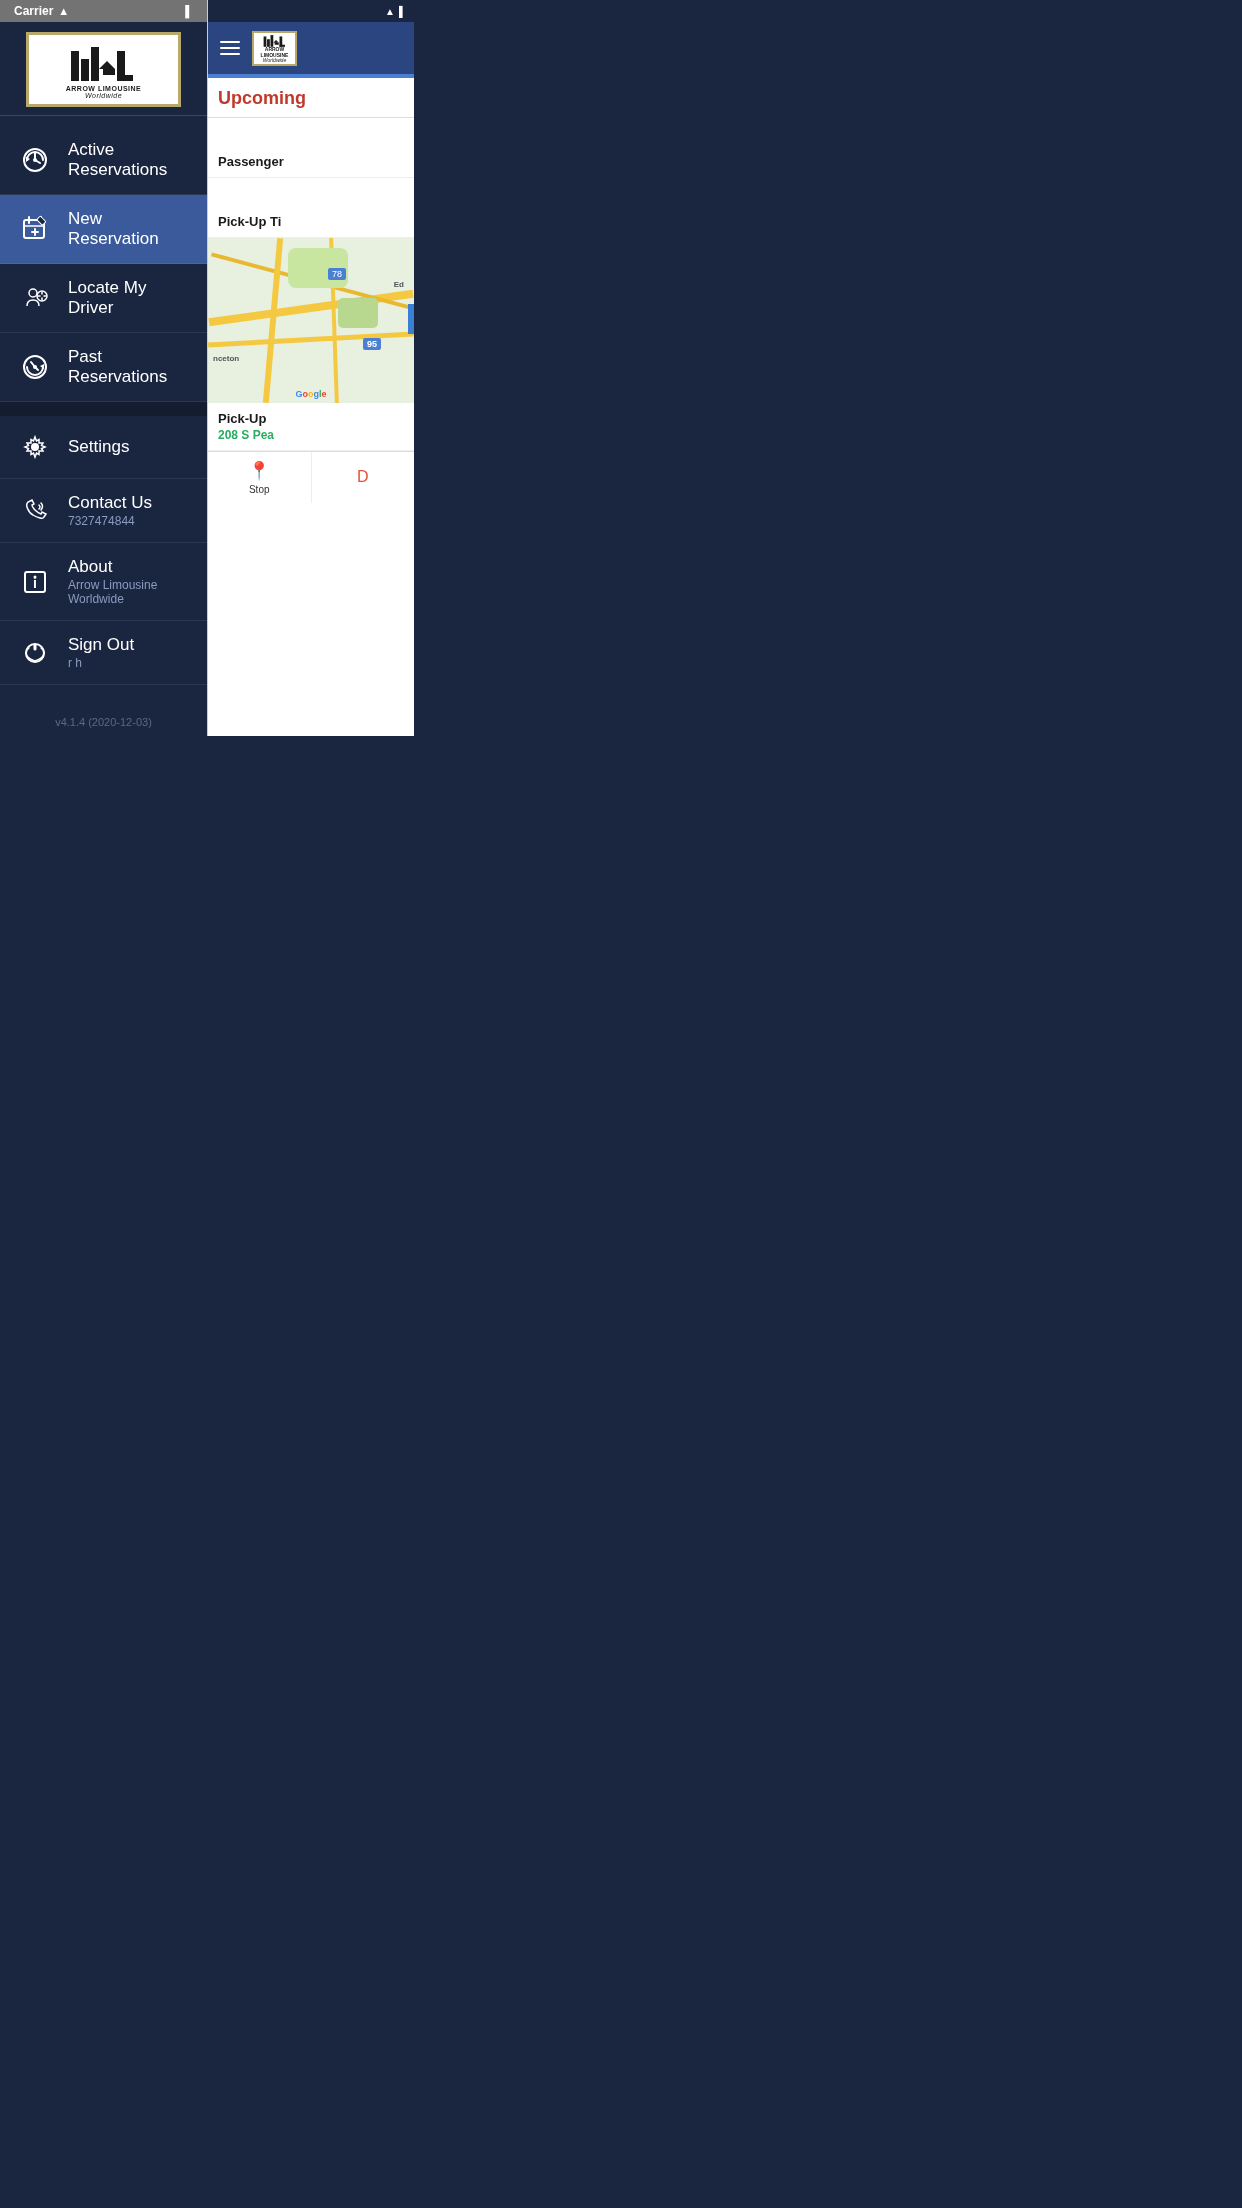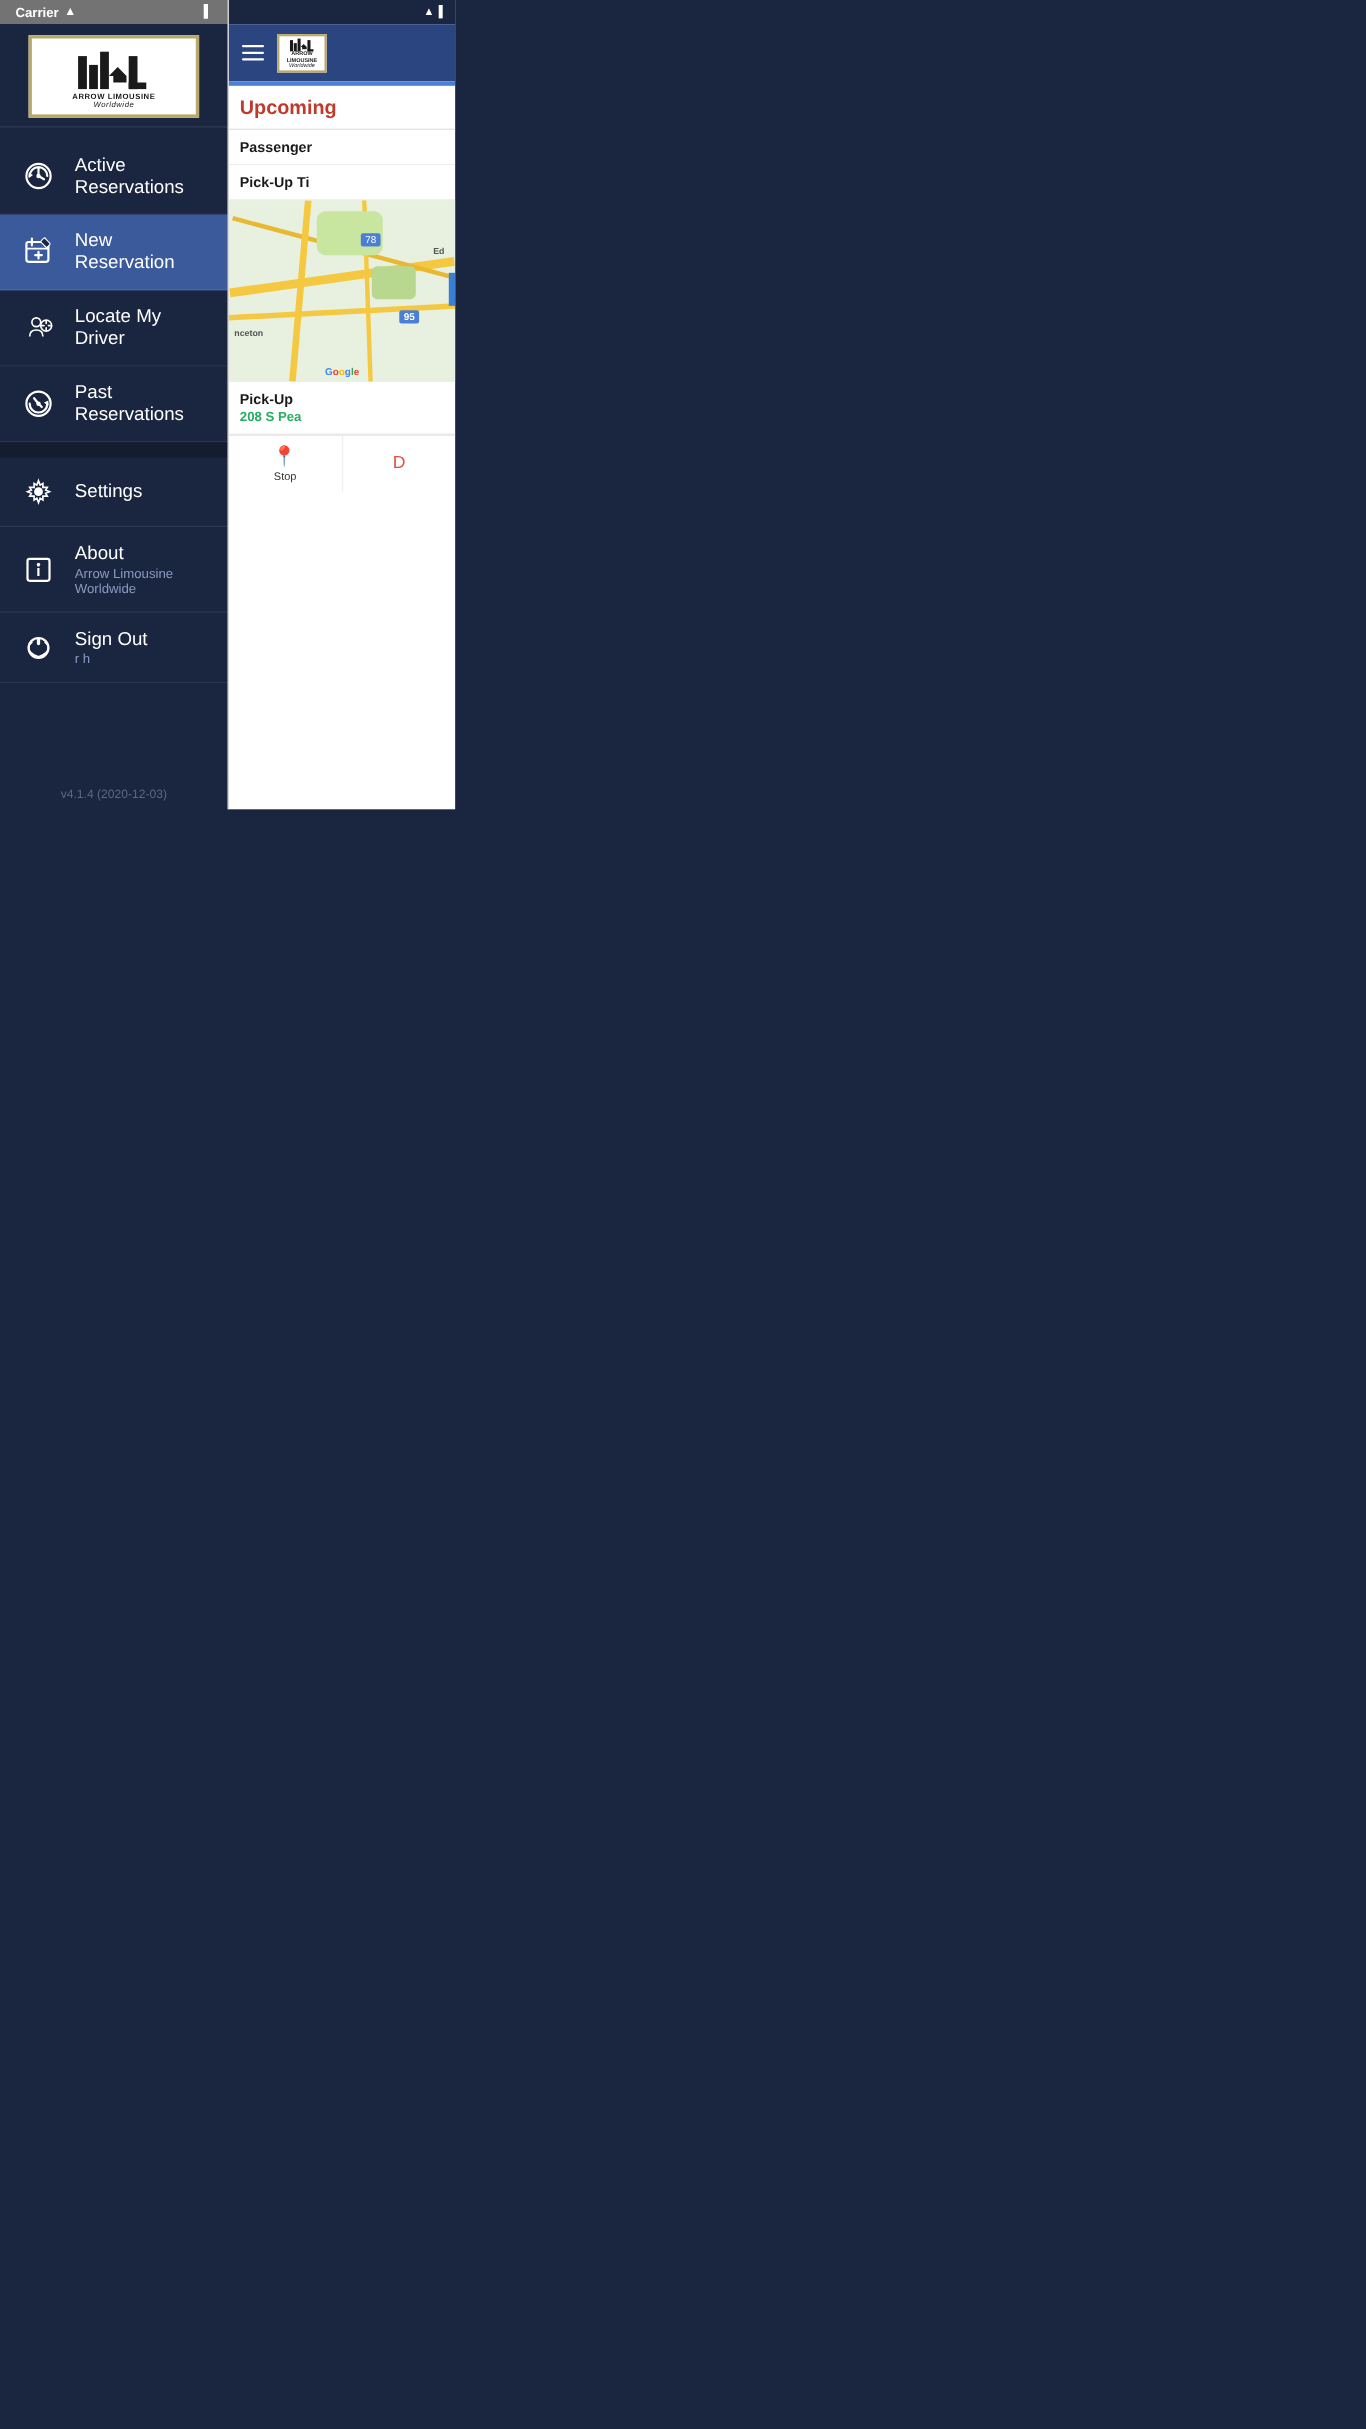--- a/index.html
+++ b/index.html
@@ -185,20 +185,21 @@
       border-bottom: 1px solid #ddd;
     }
     .field-row {
       padding: 8px 10px;
       border-bottom: 1px solid #eee;
     }
     .field-label {
       color: #1a1a1a;
       font-size: 13px;
       font-weight: 600;
+      margin-top: 28px;
     }
 
     
     .map-area {
       height: 165px;
       background: #e8f0e0;
       position: relative;
       overflow: hidden;
     }
     .map-bg {
@@ -443,20 +444,34 @@
     <div class="menu-item">
       <div class="menu-icon">
         <svg viewBox="0 0 28 28" fill="white">
           <circle cx="14" cy="14" r="4" fill="white"></circle>
           <path d="M14 4 L15.5 8 L18 6.5 L18 10 L22 10 L20.5 12.5 L24 14 L20.5 15.5 L22 18 L18 18 L18 21.5 L15.5 20 L14 24 L12.5 20 L10 21.5 L10 18 L6 18 L7.5 15.5 L4 14 L7.5 12.5 L6 10 L10 10 L10 6.5 L12.5 8 Z" stroke="white" stroke-width="1.5" fill="none"></path>
         </svg>
       </div>
       <span class="menu-label">Settings</span>
     </div>
 
+    <div class="menu-item">
+      <div class="menu-icon">
+        <svg viewBox="0 0 28 28" fill="white">
+          <path d="M 7 5 Q 5 7 6 10 Q 8 16 12 18 Q 15 20 19 21 Q 22 22 23 20 L 25 17 L 21 15 L 20 17 Q 17 16 14 13 Q 11 10 11 8 L 13 7 L 11 3 Z" stroke="white" stroke-width="1.5" fill="none"></path>
+
+          <path d="M 18 8 Q 20 10 18 12" stroke="white" stroke-width="1.5" fill="none" stroke-linecap="round"></path>
+          <path d="M 20 6 Q 23 9 20 13" stroke="white" stroke-width="1.5" fill="none" stroke-linecap="round"></path>
+        </svg>
+      </div>
+      <div>
+        <div class="menu-label">Contact Us</div>
+        <div class="menu-sublabel">7327474844</div>
+      </div>
+    </div>
 
     <div class="menu-item">
       <div class="menu-icon">
         <svg viewBox="0 0 28 28" fill="white">
           <rect x="4" y="4" width="20" height="20" rx="2" stroke="white" stroke-width="2" fill="none"></rect>
           <text x="14" y="20" text-anchor="middle" font-size="14" font-weight="700" fill="white">i</text>
           <circle cx="14" cy="9" r="1.5" fill="white"></circle>
         </svg>
       </div>
       <div>

